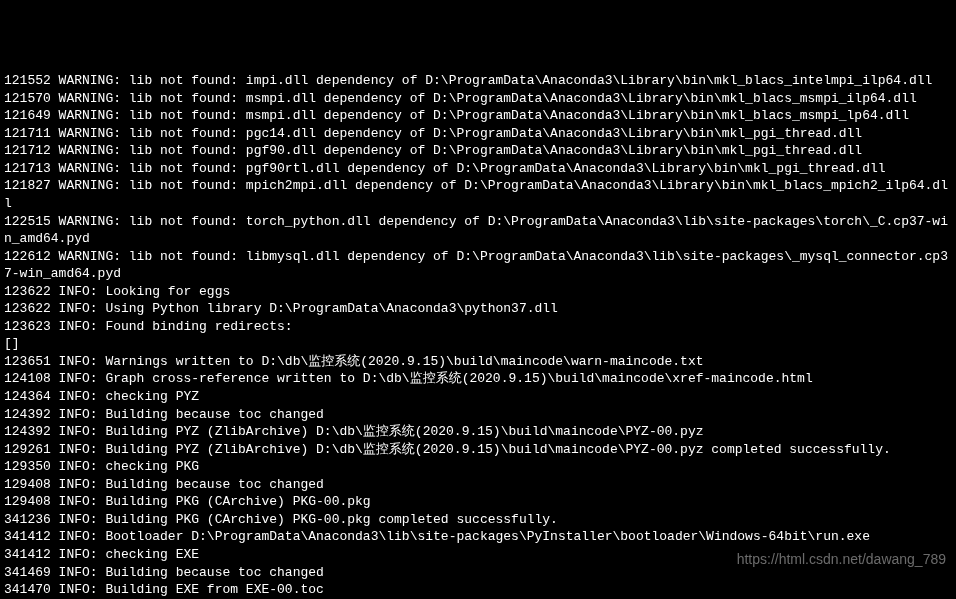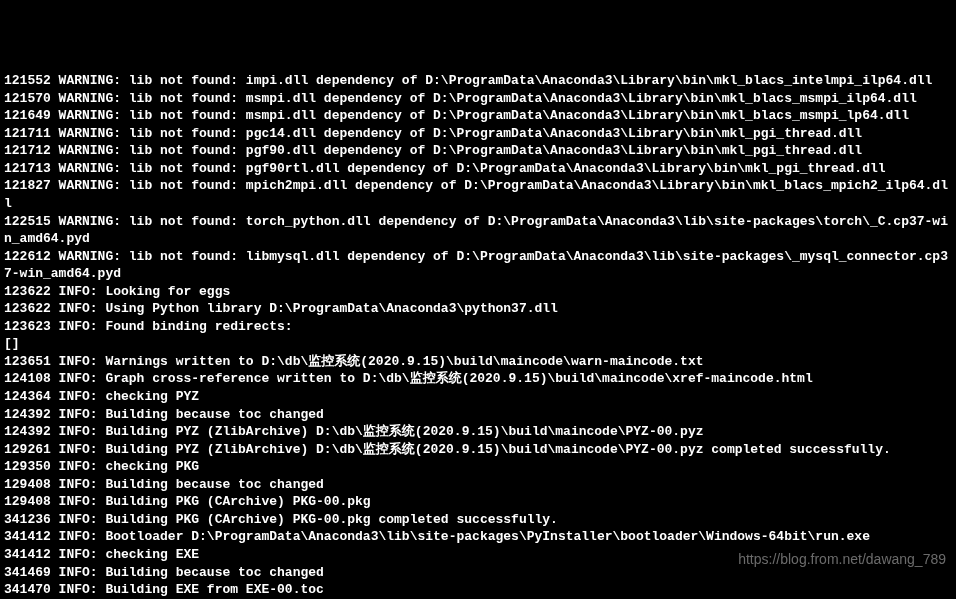--- a/index.html
+++ b/index.html
@@ -15,34 +15,33 @@
       line-height: 1.35;
       padding: 2px 4px;
       width: 956px;
       height: 599px;
       overflow: hidden;
       white-space: pre-wrap;
       word-break: break-all;
     }
     .line {
       display: block;
-      font-weight: bold;
     }
     .watermark {
       position: absolute;
       right: 10px;
       bottom: 30px;
       color: #999;
       font-size: 14px;
       font-family: Arial, sans-serif;
       opacity: 0.7;
     }
   </style>
 </head>
 <body>
 
 
 
 <div id="terminal"><span class="line">121552 WARNING: lib not found: impi.dll dependency of D:\ProgramData\Anaconda3\Library\bin\mkl_blacs_intelmpi_ilp64.dll</span><span class="line">121570 WARNING: lib not found: msmpi.dll dependency of D:\ProgramData\Anaconda3\Library\bin\mkl_blacs_msmpi_ilp64.dll</span><span class="line">121649 WARNING: lib not found: msmpi.dll dependency of D:\ProgramData\Anaconda3\Library\bin\mkl_blacs_msmpi_lp64.dll</span><span class="line">121711 WARNING: lib not found: pgc14.dll dependency of D:\ProgramData\Anaconda3\Library\bin\mkl_pgi_thread.dll</span><span class="line">121712 WARNING: lib not found: pgf90.dll dependency of D:\ProgramData\Anaconda3\Library\bin\mkl_pgi_thread.dll</span><span class="line">121713 WARNING: lib not found: pgf90rtl.dll dependency of D:\ProgramData\Anaconda3\Library\bin\mkl_pgi_thread.dll</span><span class="line">121827 WARNING: lib not found: mpich2mpi.dll dependency of D:\ProgramData\Anaconda3\Library\bin\mkl_blacs_mpich2_ilp64.dll</span><span class="line">122515 WARNING: lib not found: torch_python.dll dependency of D:\ProgramData\Anaconda3\lib\site-packages\torch\_C.cp37-win_amd64.pyd</span><span class="line">122612 WARNING: lib not found: libmysql.dll dependency of D:\ProgramData\Anaconda3\lib\site-packages\_mysql_connector.cp37-win_amd64.pyd</span><span class="line">123622 INFO: Looking for eggs</span><span class="line">123622 INFO: Using Python library D:\ProgramData\Anaconda3\python37.dll</span><span class="line">123623 INFO: Found binding redirects:</span><span class="line">[]</span><span class="line">123651 INFO: Warnings written to D:\db\监控系统(2020.9.15)\build\maincode\warn-maincode.txt</span><span class="line">124108 INFO: Graph cross-reference written to D:\db\监控系统(2020.9.15)\build\maincode\xref-maincode.html</span><span class="line">124364 INFO: checking PYZ</span><span class="line">124392 INFO: Building because toc changed</span><span class="line">124392 INFO: Building PYZ (ZlibArchive) D:\db\监控系统(2020.9.15)\build\maincode\PYZ-00.pyz</span><span class="line">129261 INFO: Building PYZ (ZlibArchive) D:\db\监控系统(2020.9.15)\build\maincode\PYZ-00.pyz completed successfully.</span><span class="line">129350 INFO: checking PKG</span><span class="line">129408 INFO: Building because toc changed</span><span class="line">129408 INFO: Building PKG (CArchive) PKG-00.pkg</span><span class="line">341236 INFO: Building PKG (CArchive) PKG-00.pkg completed successfully.</span><span class="line">341412 INFO: Bootloader D:\ProgramData\Anaconda3\lib\site-packages\PyInstaller\bootloader\Windows-64bit\run.exe</span><span class="line">341412 INFO: checking EXE</span><span class="line">341469 INFO: Building because toc changed</span><span class="line">341470 INFO: Building EXE from EXE-00.toc</span><span class="line">341515 INFO: Copying icons from ['D:\\db\\监控系统(2020.9.15)\\systemcode\\logo.ico']</span></div>
-<div class="watermark">https://blog.from.net/dawang_789</div>
+<div class="watermark">https://html.csdn.net/dawang_789</div>
 
 
 
 
 </body></html>

